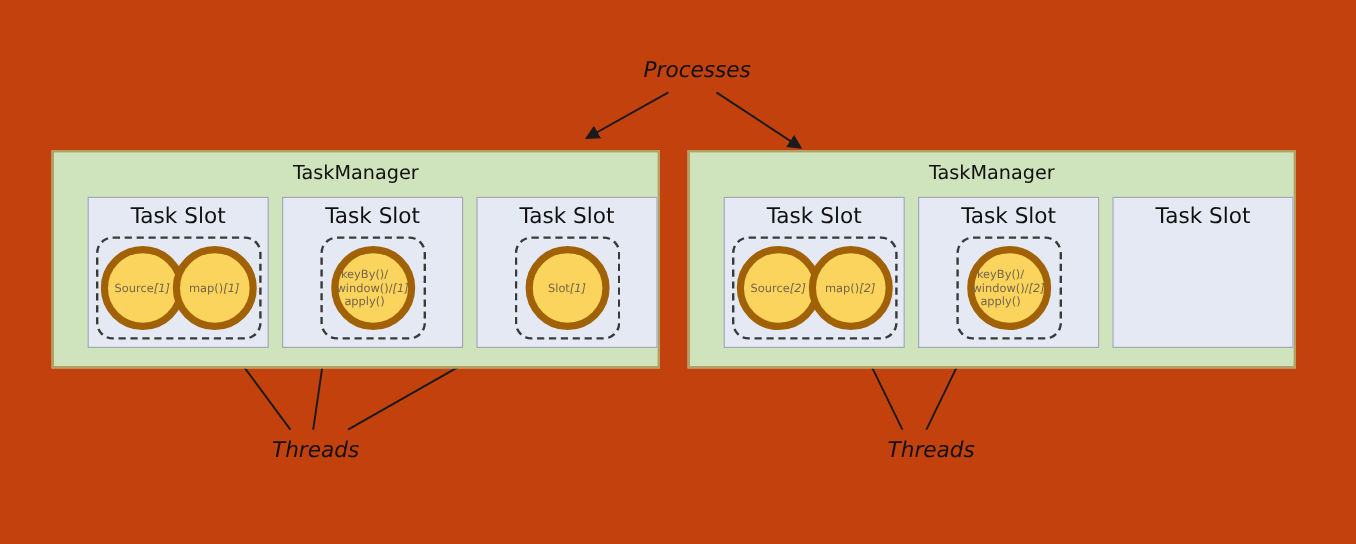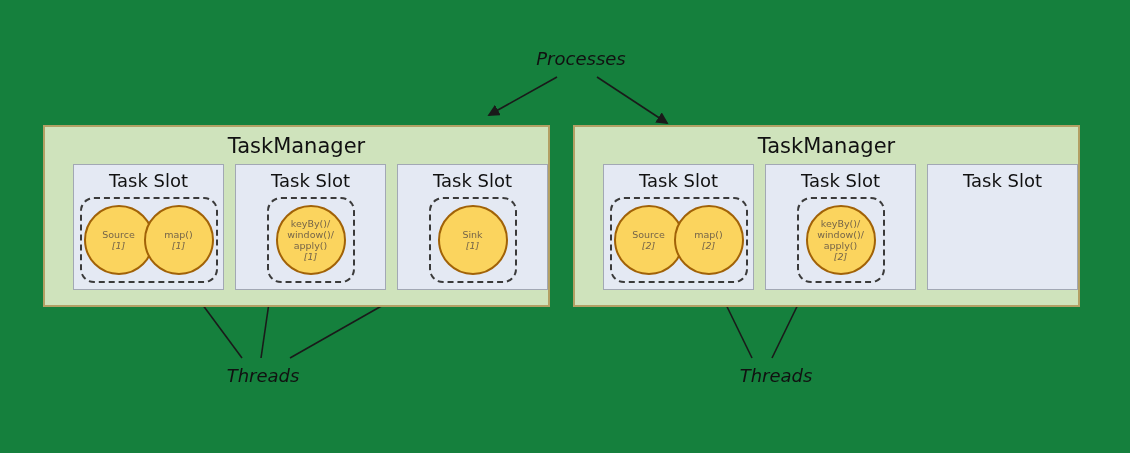--- a/index.html
+++ b/index.html
@@ -1,20 +1,20 @@
 <!DOCTYPE html>
 <html><head>
 <meta charset="utf-8">
 <style>
   html, body { margin: 0; padding: 0; background: #ffffff; }
   .canvas {
     position: relative;
     width: 1130px;
     height: 453px;
-    background: #15803d;
+    background: #c2410c;
     font-family: "DejaVu Sans", "Liberation Sans", sans-serif;
     overflow: hidden;
   }
 
   
   .annot {
     position: absolute;
     font-style: italic;
     font-size: 18px;
     color: #111111;
@@ -39,21 +39,21 @@
     top: 125px;
     width: 503px;
     height: 178px;
     background: #cfe3bc;
     border: 2px solid #b3a065;
   }
   .tm.tm1 { left: 43px; }
   .tm.tm2 { left: 573px; }
   .tm-title {
     text-align: center;
-    font-size: 21px;
+    font-size: 16px;
     color: #111111;
     padding-top: 7px;
     height: 30px;
   }
   .slots {
     display: flex;
     padding-left: 28px;
     gap: 11px;
   }
   .slot {
@@ -80,23 +80,23 @@
     justify-content: center;
     box-sizing: border-box;
   }
   .dashed-group.pair   { width: 138px; }
   .dashed-group.single { width: 88px; }
   .task-circle {
     width: 70px;
     height: 70px;
     border-radius: 50%;
     background: #fbd45e;
-    border: 2px solid #a16207;
+    border: 6px solid #a16207;
     display: flex;
-    flex-direction: column;
+    flex-direction: row;
     align-items: center;
     justify-content: center;
     text-align: center;
     box-sizing: border-box;
     flex-shrink: 0;
   }
   .task-circle + .task-circle { margin-left: -10px; }
   .task-name {
     font-size: 9.5px;
     line-height: 11px;
@@ -168,21 +168,21 @@
 apply()</span>
             <span class="task-inst">[1]</span>
           </div>
         </div>
       </div>
 
       <div class="slot">
         <div class="slot-title">Task Slot</div>
         <div class="dashed-group single">
           <div class="task-circle">
-            <span class="task-name">Sink</span>
+            <span class="task-name">Slot</span>
             <span class="task-inst">[1]</span>
           </div>
         </div>
       </div>
 
     </div>
   </div>
 
   <div class="tm tm2">
     <div class="tm-title">TaskManager</div>

